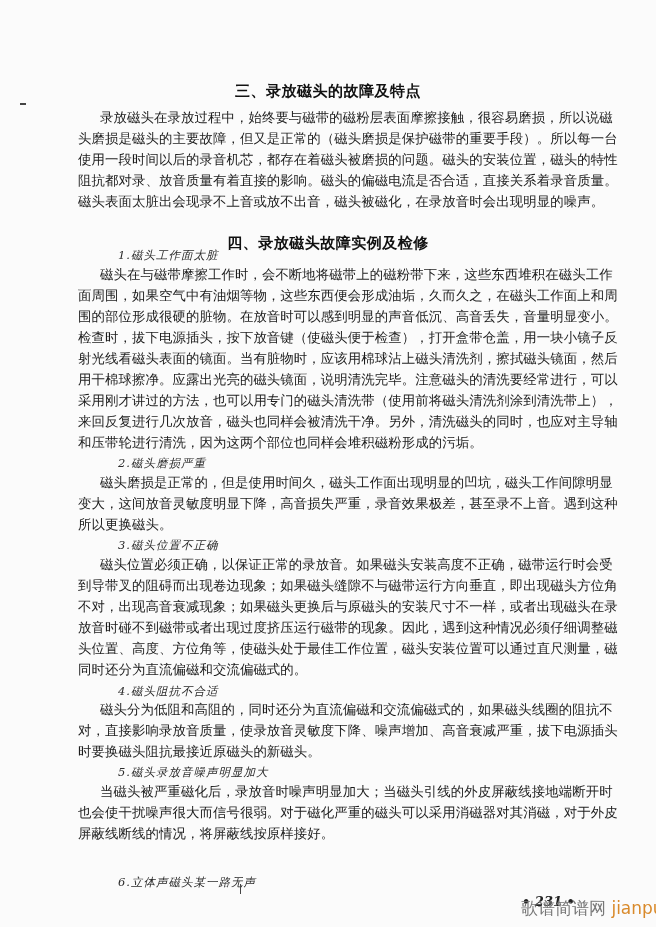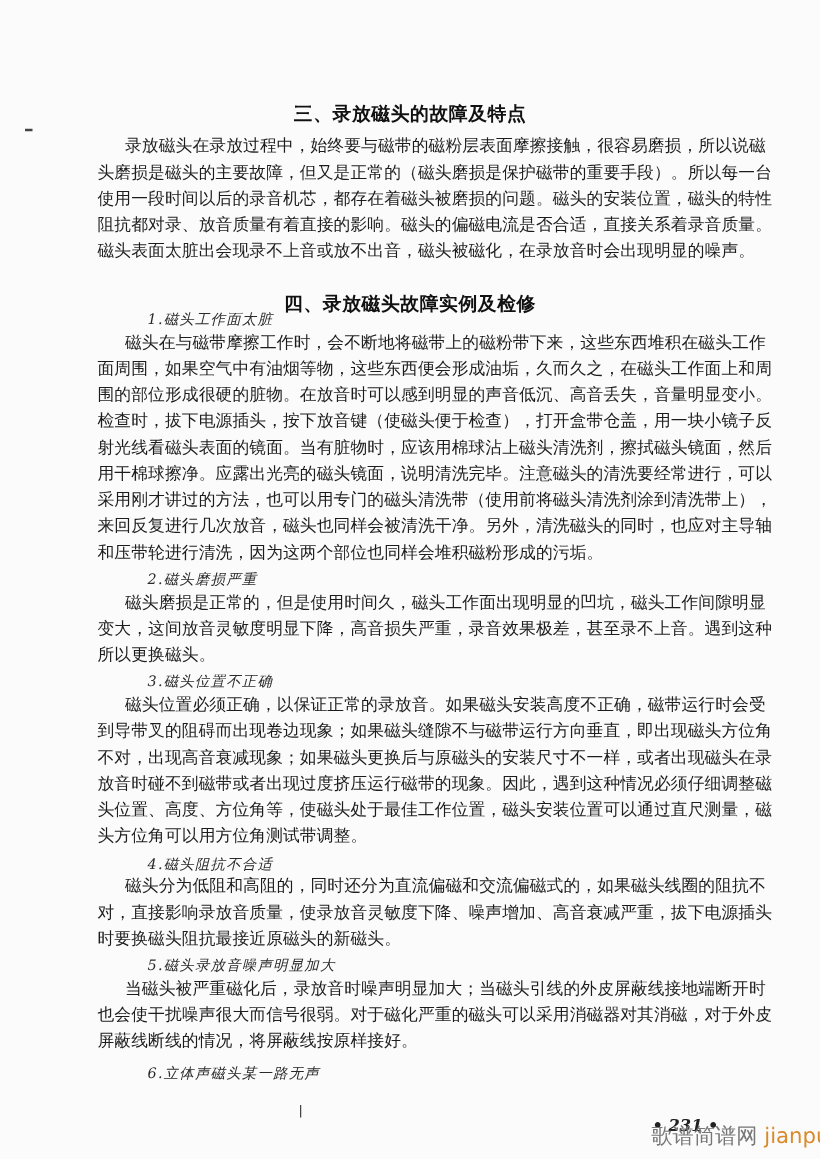--- a/index.html
+++ b/index.html
@@ -74,33 +74,33 @@
   <div class="line indent" style="top:474px">磁头磨损是正常的，但是使用时间久，磁头工作面出现明显的凹坑，磁头工作间隙明显</div>
   <div class="line" style="top:495px">变大，这间放音灵敏度明显下降，高音损失严重，录音效果极差，甚至录不上音。遇到这种</div>
   <div class="line last" style="top:516px">所以更换磁头。</div>
 
   <div class="sub" style="top:537px">3.磁头位置不正确</div>
   <div class="line indent" style="top:556px">磁头位置必须正确，以保证正常的录放音。如果磁头安装高度不正确，磁带运行时会受</div>
   <div class="line" style="top:577px">到导带叉的阻碍而出现卷边现象；如果磁头缝隙不与磁带运行方向垂直，即出现磁头方位角</div>
   <div class="line" style="top:598px">不对，出现高音衰减现象；如果磁头更换后与原磁头的安装尺寸不一样，或者出现磁头在录</div>
   <div class="line" style="top:619px">放音时碰不到磁带或者出现过度挤压运行磁带的现象。因此，遇到这种情况必须仔细调整磁</div>
   <div class="line" style="top:640px">头位置、高度、方位角等，使磁头处于最佳工作位置，磁头安装位置可以通过直尺测量，磁</div>
-  <div class="line last" style="top:661px">头方位角可以用方位角测试带调整。</div>
+  <div class="line last" style="top:661px">同时还分为直流偏磁和交流偏磁式的。</div>
 
   <div class="sub" style="top:683px">4.磁头阻抗不合适</div>
   <div class="line indent" style="top:701px">磁头分为低阻和高阻的，同时还分为直流偏磁和交流偏磁式的，如果磁头线圈的阻抗不</div>
   <div class="line" style="top:722px">对，直接影响录放音质量，使录放音灵敏度下降、噪声增加、高音衰减严重，拔下电源插头</div>
   <div class="line last" style="top:743px">时要换磁头阻抗最接近原磁头的新磁头。</div>
 
   <div class="sub" style="top:764px">5.磁头录放音噪声明显加大</div>
   <div class="line indent" style="top:783px">当磁头被严重磁化后，录放音时噪声明显加大；当磁头引线的外皮屏蔽线接地端断开时</div>
   <div class="line" style="top:804px">也会使干扰噪声很大而信号很弱。对于磁化严重的磁头可以采用消磁器对其消磁，对于外皮</div>
   <div class="line last" style="top:825px">屏蔽线断线的情况，将屏蔽线按原样接好。</div>
 
-  <div class="sub" style="top:850px">6.立体声磁头某一路无声</div>
+  <div class="sub" style="top:874px">6.立体声磁头某一路无声</div>
 
   <div class="pagenum" style="top:858px">• 231 •</div>
 
   <div class="watermark">
     <span>歌谱简谱网</span>
     <span class="wm-en">jianpu.cn</span>
   </div>
 
   <div class="speck" style="left:20px;top:103px;width:6px;height:2px;"></div>
   <div class="speck" style="left:240px;top:884px;width:1px;height:10px;"></div>

